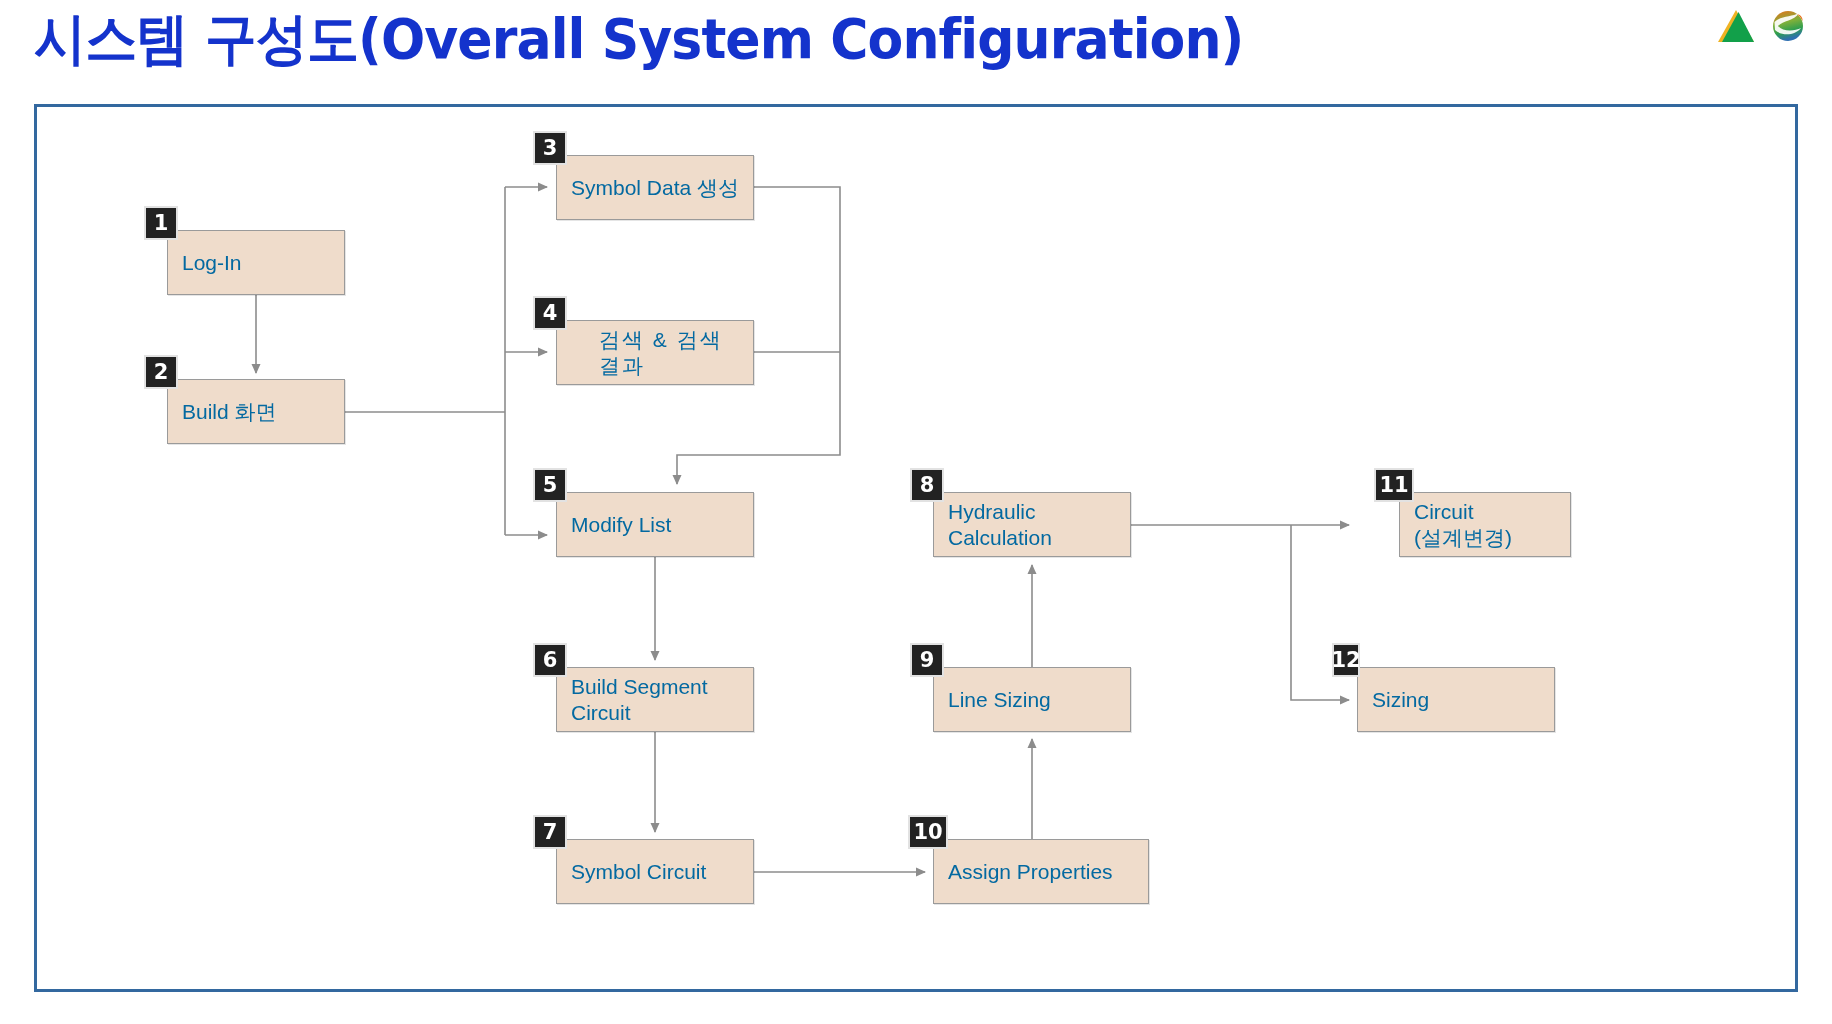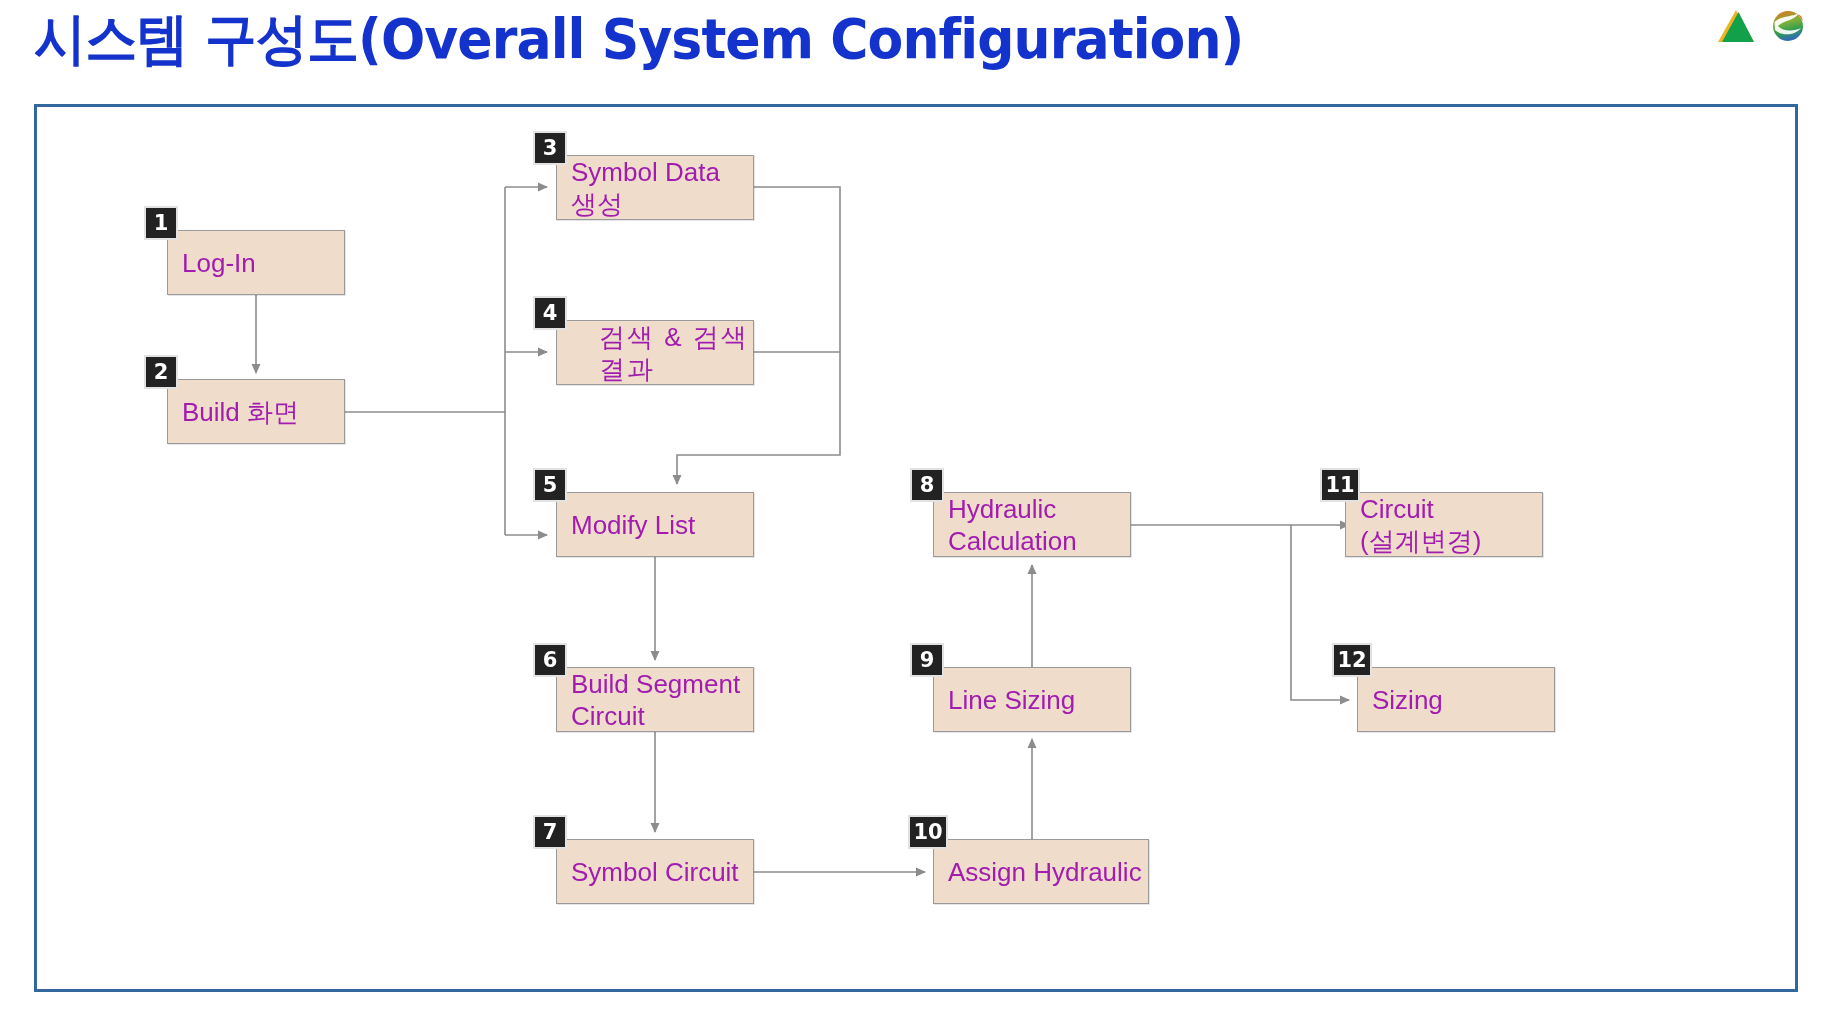--- a/index.html
+++ b/index.html
@@ -36,21 +36,21 @@
   .node{
     position:absolute;
     background:#EFDCCB;
     border:1px solid #9A9A9A;
     box-sizing:border-box;
     box-shadow:1px 1px 0 rgba(0,0,0,.10);
   }
   .node .label{
     position:absolute;left:14px;top:50%;
     transform:translateY(-50%);
-    font-size:26px;color:#a21caf;
+    font-size:21px;color:#0369a1;
     line-height:1.25;
     white-space:pre-line;
     font-family:"Liberation Sans","DejaVu Sans",sans-serif;
   }
   .badge{
     position:absolute;
     left:-24px;top:-25px;
     width:34px;height:34px;
     background:#222222;
     border:2px solid #E2E2E2;
@@ -177,27 +177,27 @@
 Calculation</div>
   </div>
 
   <div class="node" style="left:896px;top:560px;width:198px;height:65px;">
     <div class="badge">9</div>
     <div class="label">Line Sizing</div>
   </div>
 
   <div class="node" style="left:896px;top:732px;width:216px;height:65px;">
     <div class="badge" style="left:-26px;width:40px;">10</div>
-    <div class="label">Assign Hydraulic</div>
-  </div>
-
-  <div class="node" style="left:1308px;top:385px;width:198px;height:65px;">
+    <div class="label">Assign Properties</div>
+  </div>
+
+  <div class="node" style="left:1362px;top:385px;width:172px;height:65px;">
     <div class="badge" style="left:-26px;width:40px;">11</div>
     <div class="label">Circuit
 (설계변경)</div>
   </div>
 
   <div class="node" style="left:1320px;top:560px;width:198px;height:65px;">
-    <div class="badge" style="left:-26px;width:40px;">12</div>
+    <div class="badge" style="left:-26px;width:28px;">12</div>
     <div class="label">Sizing</div>
   </div>
 
 </div>
 
 </body></html>

